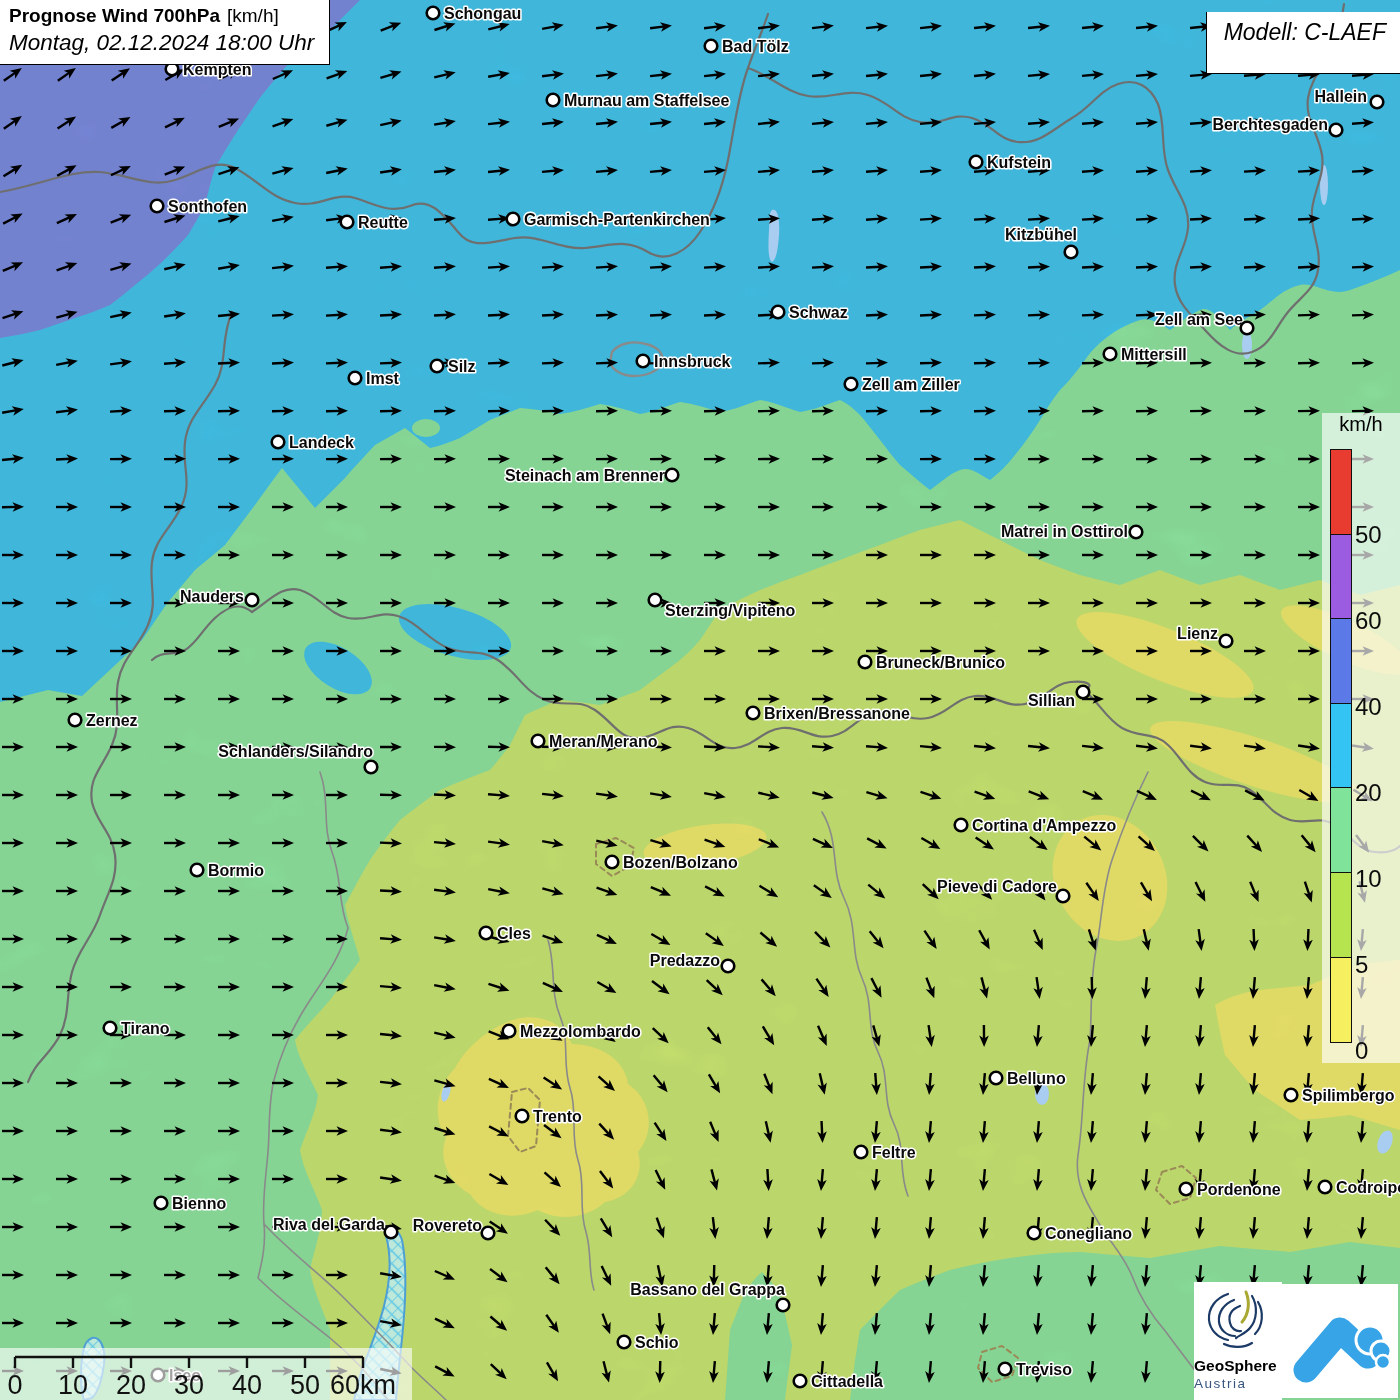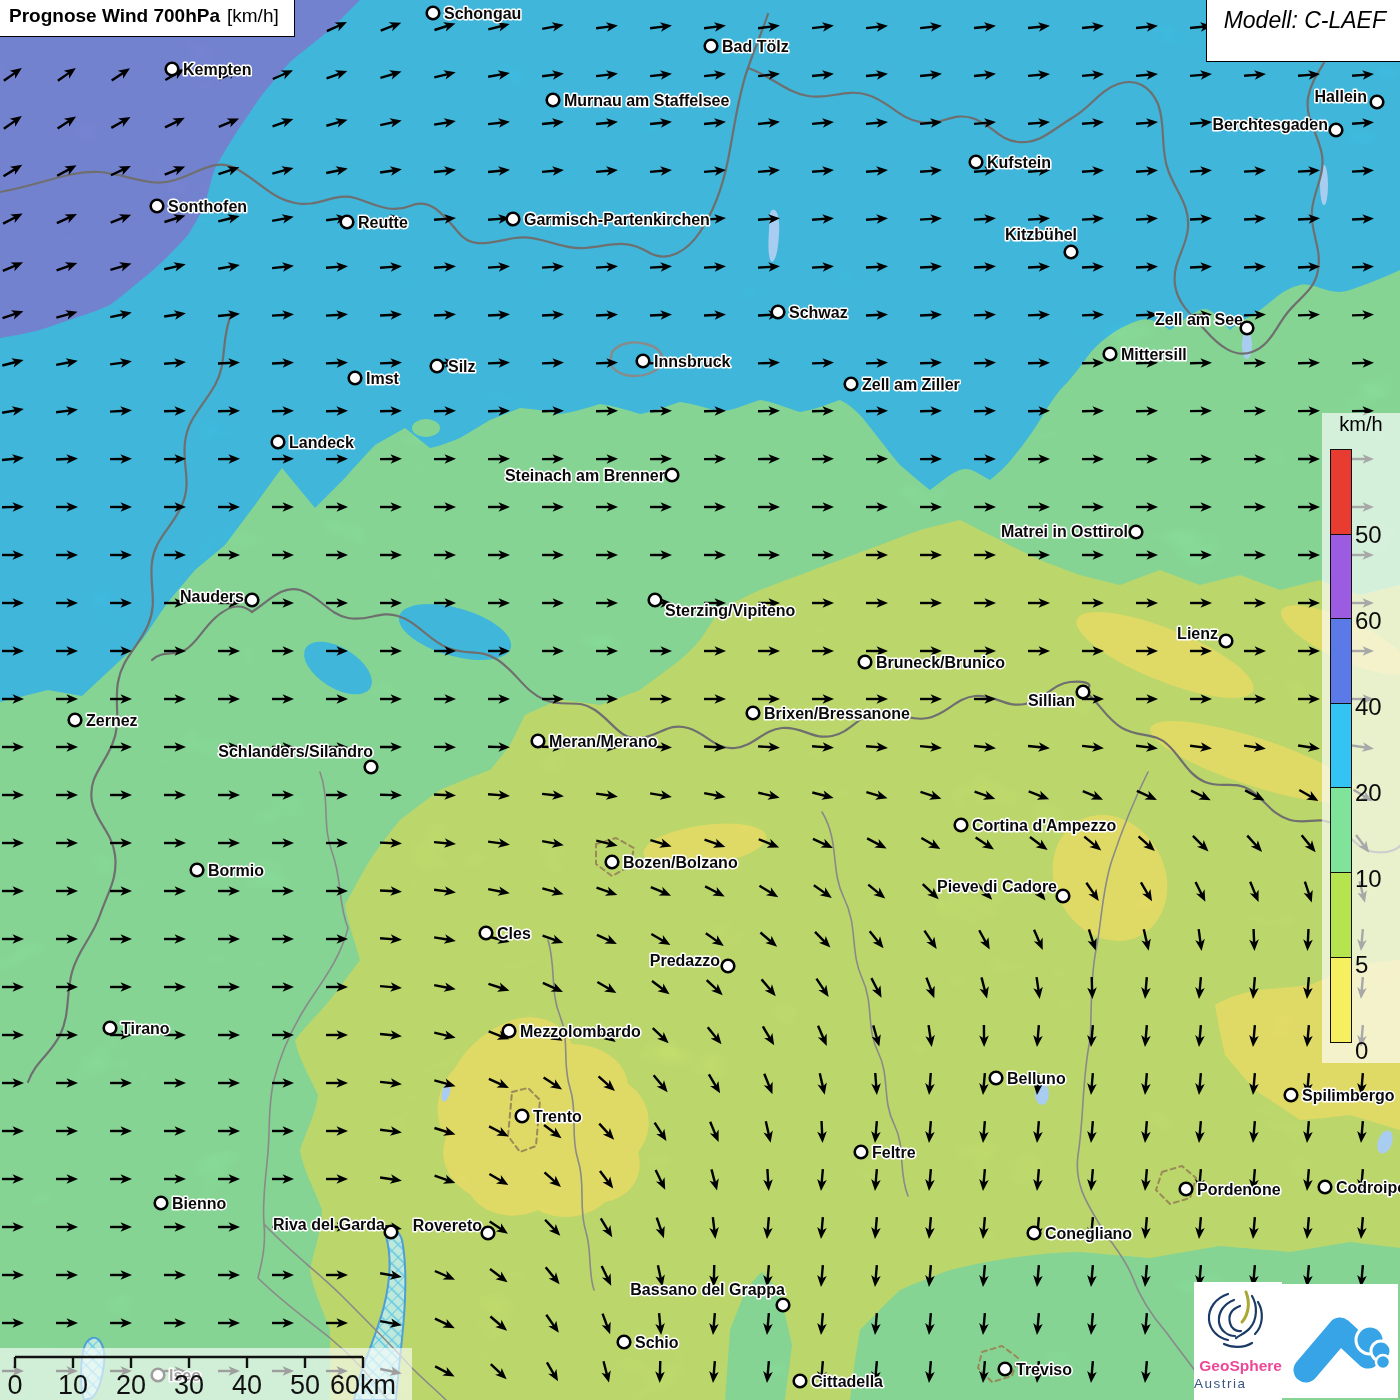--- a/index.html
+++ b/index.html
@@ -4,33 +4,33 @@
 <style>
   html,body{margin:0;padding:0}
   body{width:1400px;height:1400px;position:relative;overflow:hidden;
        font-family:"Liberation Sans",sans-serif;background:#8ce69e}
   #map-svg{position:absolute;left:0;top:0}
   .panel{position:absolute;background:#fff;border:1px solid #000;box-sizing:border-box}
   .title-box{left:0;top:0;border-left:none;border-top:none;padding:5px 15px 8px 9px;z-index:10}
   .title-line1{font-size:19px;font-weight:bold;color:#000;white-space:nowrap;line-height:1.2}
   .title-line1 .unit{font-weight:400;margin-left:7px}
   .title-line2{font-size:22.5px;font-style:italic;color:#000;white-space:nowrap;line-height:1.2;margin-top:1px}
-  .model-box{right:0;top:0;border-right:none;border-top:none;padding:7px 14px 27px 17px;
+  .model-box{right:0;top:12px;border-right:none;border-top:none;padding:7px 14px 27px 17px;
              font-size:23px;font-style:italic;color:#000;z-index:10}
   .legend-panel{position:absolute;top:413px;right:0;width:78px;height:650px;
                 background:rgba(255,255,255,0.66);z-index:9}
   .legend-unit{text-align:center;font-size:20px;color:#000;}
   .legend-bar{position:absolute;left:8px;top:36px;width:22px}
   .legend-seg{width:22px;height:86px;border:1.4px solid #101010;box-sizing:border-box;margin-top:-1.4px}
   .legend-seg.first{margin-top:0}
   .legend-label{position:absolute;left:33px;font-size:24px;color:#0c0c0c;line-height:1;transform:translateY(-52%)}
   .scalebar-panel{position:absolute;left:0;top:1348px;width:412px;height:52px;
                   background:rgba(255,255,255,0.62);z-index:9}
   .gs-box{position:absolute;right:118px;bottom:0;width:88px;height:118px;background:#fff;z-index:10}
-  .gs-org{font-size:15.5px;font-weight:bold;color:#ec4899;text-align:right;line-height:1;margin-top:0}
+  .gs-org{font-size:15.5px;font-weight:bold;color:#000000;text-align:left;line-height:1;margin-top:0}
   .gs-country{font-size:13.5px;color:#36557f;text-align:left;letter-spacing:1.5px;margin-top:3px;line-height:1}
   .cloud-box{position:absolute;right:2px;bottom:2px;width:116px;height:114px;background:#fff;z-index:10}
   .city-label{font-family:"Liberation Sans",sans-serif;font-size:16px;font-weight:bold;
               fill:#0a0a0a;stroke:#ffffff;stroke-width:3px;paint-order:stroke;stroke-linejoin:round}
 </style>
 </head>
 <body>
 
 <svg id="map-svg" width="1400" height="1400" viewBox="0 0 1400 1400">
   <defs>
@@ -3325,20 +3325,21 @@
         <text x="169" y="1381" text-anchor="start" class="city-label">Iseo</text>
         <circle cx="158" cy="1375" r="6.3" fill="#ffffff" stroke="#000" stroke-width="2.6"></circle>
       </g>
     </g>
 </svg>
 
 <div class="panel title-box">
   <div class="title-line1">
     <span>Prognose Wind 700hPa</span><span class="unit">[km/h]</span>
   </div>
+  <div class="title-line2">Montag, 02.12.2024 18:00 Uhr</div>
 </div>
 
 <div class="panel model-box">Modell: C-LAEF</div>
 
 <div class="legend-panel">
   <div class="legend-unit">km/h</div>
   <div class="legend-bar" id="legend-bar">
       <div class="legend-seg first" style="background: rgb(233, 60, 48);"></div>
       <div class="legend-seg" style="background: rgb(156, 92, 225);"></div>
       <div class="legend-seg" style="background: rgb(91, 122, 232);"></div>

